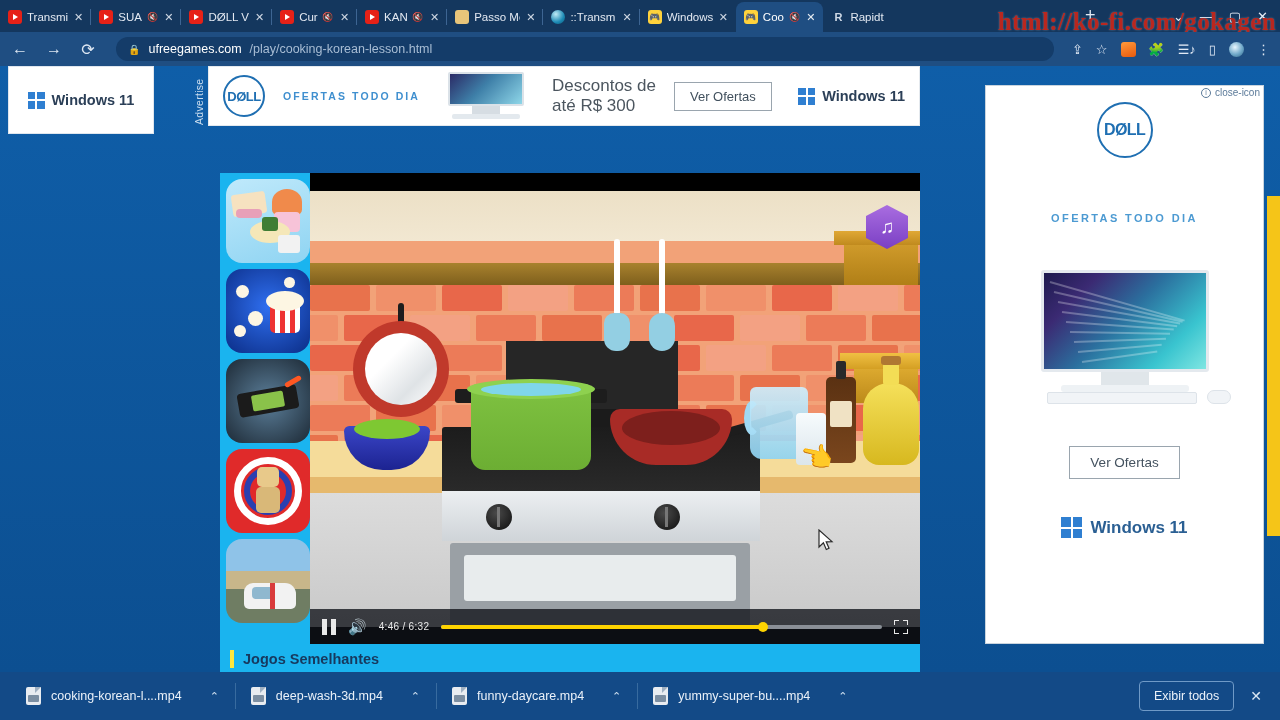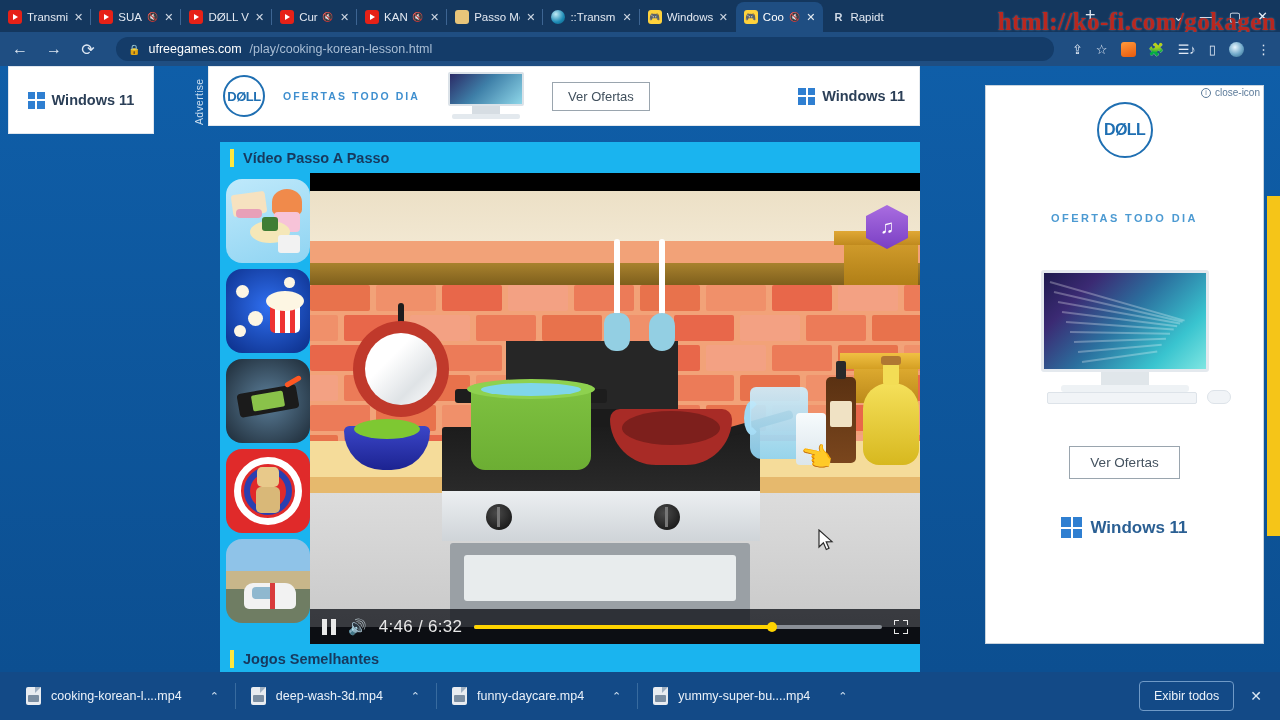--- a/index.html
+++ b/index.html
@@ -262,21 +262,21 @@
   .arrow-cursor { position: absolute; left: 508px; top: 338px; z-index: 7; }
 
   
   .controls {
     position: absolute; left: 0; bottom: 0; width: 610px; height: 35px;
     background: rgba(15,18,24,.78); display: flex; align-items: center; gap: 12px; padding: 0 12px;
   }
   .btn-pause { width: 14px; height: 16px; display: flex; gap: 4px; flex: none; }
   .btn-pause i { width: 5px; height: 16px; background: #e9e9e9; display: block; }
   .btn-vol { color: #e9e9e9; font-size: 15px; flex: none; }
-  .time { color: #e9e9e9; font-size: 17px; white-space: nowrap; letter-spacing: .3px; }
+  .time { color: #e9e9e9; font-size: 10px; white-space: nowrap; letter-spacing: .3px; }
   .track { flex: 1; height: 4px; background: #8a8f96; border-radius: 2px; position: relative; }
   .track-fill { position: absolute; left: 0; top: 0; height: 100%; background: #ffd400; border-radius: 2px; }
   .track-knob { position: absolute; top: -3px; width: 10px; height: 10px; border-radius: 50%; background: #ffd400; }
   .btn-full { width: 14px; height: 14px; position: relative; flex: none; }
   .btn-full i { position: absolute; width: 5px; height: 5px; border: 1.6px solid #e9e9e9; }
   .btn-full i:nth-child(1){ left:0; top:0; border-right:0; border-bottom:0; }
   .btn-full i:nth-child(2){ right:0; top:0; border-left:0; border-bottom:0; }
   .btn-full i:nth-child(3){ left:0; bottom:0; border-right:0; border-top:0; }
   .btn-full i:nth-child(4){ right:0; bottom:0; border-left:0; border-top:0; }
 
@@ -438,36 +438,36 @@
     <div class="advertise-tab">Advertise</div>
 
     <div class="top-banner">
       <div class="dell-ring">DØLL</div>
       <div class="dell-tag">OFERTAS TODO DIA</div>
       <div class="banner-monitor">
         <div class="mon-screen"></div>
           <div class="mon-stand"></div>
           <div class="mon-base"></div>
       </div>
+      <div class="banner-head">
+        <div>Descontos de</div>
+        <div>até R$ 300</div>
+      </div>
       <div class="banner-btn">Ver Ofertas</div>
       <div class="banner-win">
         <span class="win-logo">
             <i></i>
             <i></i>
             <i></i>
             <i></i>
           </span>
         <span class="win-text">Windows 11</span>
       </div>
     </div>
 
-    <div class="sec-header">
-      <span class="sec-bar"></span>
-      <span class="sec-title">Vídeo Passo A Passo</span>
-    </div>
 
     <div class="rail">
       <div class="thumb th1">
         <div class="th-obj" style="left:6px;top:14px;width:34px;height:22px;background:#f6e2c0;border-radius:3px;transform:rotate(-8deg)"></div>
         <div class="th-obj" style="left:10px;top:30px;width:26px;height:9px;background:#e8a0b8;border-radius:4px"></div>
         <div class="th-obj" style="left:46px;top:10px;width:30px;height:26px;background:#f08a4b;border-radius:50% 50% 20% 20%"></div>
         <div class="th-obj" style="left:48px;top:33px;width:26px;height:20px;background:#f7c3d8;border-radius:4px"></div>
         <div class="th-obj" style="left:24px;top:42px;width:40px;height:22px;background:#f5e7b8;border-radius:50%"></div>
         <div class="th-obj" style="left:36px;top:38px;width:16px;height:14px;background:#3f7d34;border-radius:3px"></div>
         <div class="th-obj" style="left:52px;top:56px;width:22px;height:18px;background:#f2f2f2;border-radius:3px"></div>

